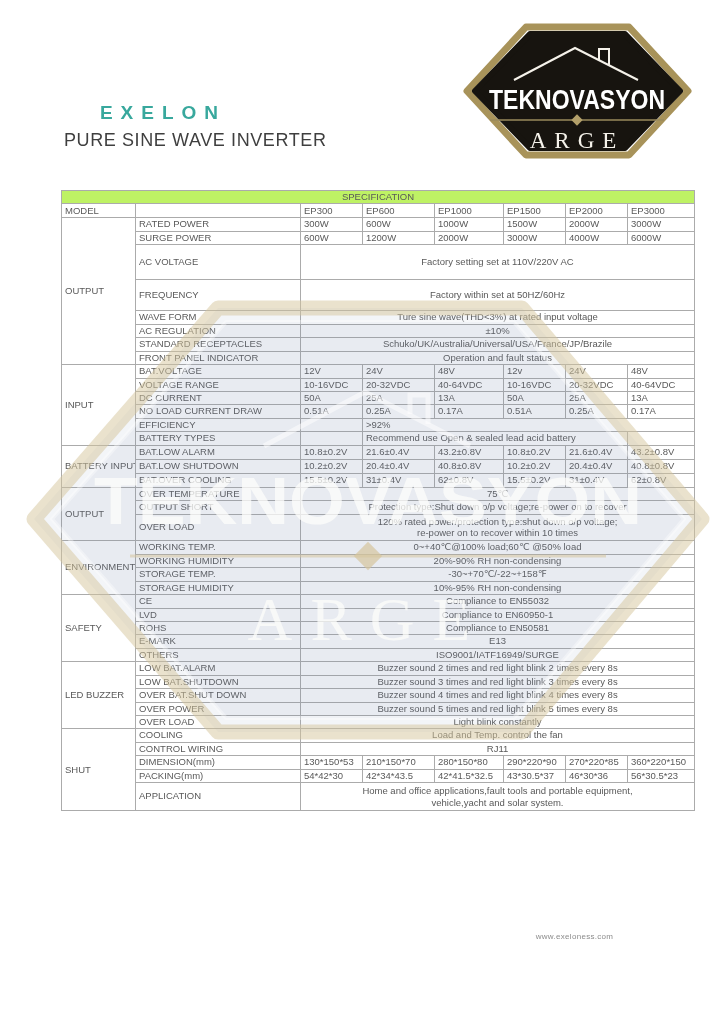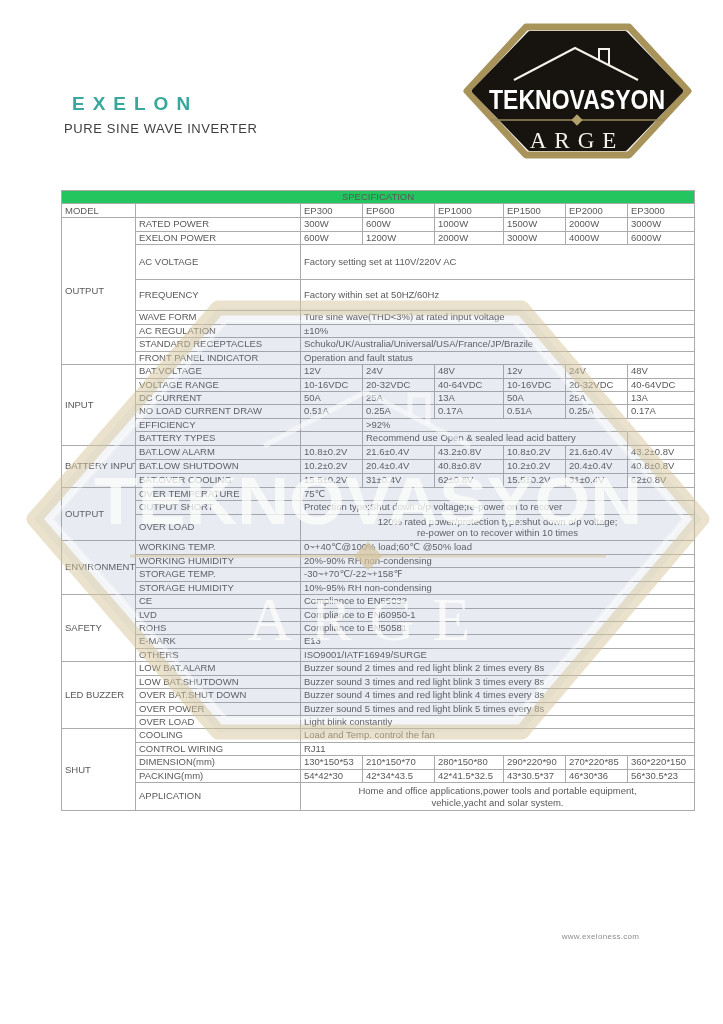--- a/index.html
+++ b/index.html
@@ -2,55 +2,55 @@
 <html><head>
 <meta charset="utf-8">
 <style>
   * { margin:0; padding:0; box-sizing:border-box; }
   html,body { background:#ffffff; }
   body {
     width:723px; height:1024px; position:relative; overflow:hidden;
     font-family:"Liberation Sans","DejaVu Sans",sans-serif; color:#595959;
   }
   
-  .brand-block { position:absolute; left:64px; top:93px; width:190px; text-align:left; }
+  .brand-block { position:absolute; left:64px; top:102px; width:190px; text-align:center; }
   .brand-logo {
     font-size:19px; font-weight:700; letter-spacing:8px; color:#38a89d;
     text-indent:8px; margin-bottom:6px;
   }
-  .brand-sub { font-size:13px; letter-spacing:0.6px; color:#3f3f3f; white-space:nowrap; }
+  .brand-sub { font-size:18px; letter-spacing:0.6px; color:#3f3f3f; white-space:nowrap; }
 
   
   .badge { position:absolute; left:462px; top:22px; width:231px; height:138px; }
 
   
   .spec-wrap { position:absolute; left:61px; top:190px; width:634px; }
   table.spec { border-collapse:collapse; table-layout:fixed; width:633px; }
   table.spec td {
     border:1px solid #ababab; font-size:9.5px; line-height:1.1;
     padding:1px 3px; height:13px; vertical-align:middle; color:#595959;
     overflow:hidden; white-space:nowrap;
   }
-  td.title-cell { background:#22c55e; text-align:center; height:13px; }
+  td.title-cell { background:#bef264; text-align:center; height:13px; }
   td.sec { white-space:normal; }
-  td.c { }
+  td.c { text-align:center; }
   td.d { text-align:left; }
   tr.rh14 > td { height:14px;margin-left:28px; }
   tr.rh35 > td { height:35px; }
   tr.rh32 > td { height:31px; }
   tr.rh26 > td { height:26px; }
   tr.rh28 > td { height:28px; }
   td .l1, td .l2 { text-align:center; line-height:1.25; }
 
   
   .watermark { position:absolute; left:22px; top:296px; width:692px; height:448px;
     pointer-events:none; z-index:5; }
 
   
-  .footer-url { position:absolute; left:523px; top:932px; width:155px; text-align:center;
+  .footer-url { position:absolute; left:497px; top:932px; width:155px; text-align:center;
     font-size:8px; color:#8c8c8c; letter-spacing:0.3px; }
 </style>
 </head>
 <body>
 
 <div class="brand-block">
   <div class="brand-logo">EXELON</div>
   <div class="brand-sub">PURE SINE WAVE INVERTER</div>
 </div>
 
@@ -103,21 +103,21 @@
     <td class="sec" rowspan="8">OUTPUT</td>
     <td>RATED POWER</td>
     <td class="d">300W</td>
     <td class="d">600W</td>
     <td class="d">1000W</td>
     <td class="d">1500W</td>
     <td class="d">2000W</td>
     <td class="d">3000W</td>
   </tr>
   <tr>
-    <td>EXELON POWER</td>
+    <td>SURGE POWER</td>
     <td class="d">600W</td>
     <td class="d">1200W</td>
     <td class="d">2000W</td>
     <td class="d">3000W</td>
     <td class="d">4000W</td>
     <td class="d">6000W</td>
   </tr>
   <tr class="rh35">
     <td>AC VOLTAGE</td>
     <td class="c" colspan="6">Factory setting set at 110V/220V AC</td>
@@ -323,21 +323,21 @@
     <td class="d">54*42*30</td>
     <td class="d">42*34*43.5</td>
     <td class="d">42*41.5*32.5</td>
     <td class="d">43*30.5*37</td>
     <td class="d">46*30*36</td>
     <td class="d">56*30.5*23</td>
   </tr>
   <tr class="rh28">
     <td>APPLICATION</td>
     <td colspan="6">
-      <div class="l1">Home and office applications,power tools and portable equipment,</div>
+      <div class="l1">Home and office applications,fault tools and portable equipment,</div>
       <div class="l2">vehicle,yacht and solar system.</div>
     </td>
   </tr>
 </tbody>
     </table>
 </div>
 
 <div class="watermark">
   <svg width="692" height="448" viewBox="0 0 692 448">
     <polygon points="196,12 500,12 680,223 500,436 196,436 12,223" fill="rgba(140,160,185,0.10)" stroke="rgba(213,197,156,0.50)" stroke-width="15" stroke-linejoin="round"></polygon>

